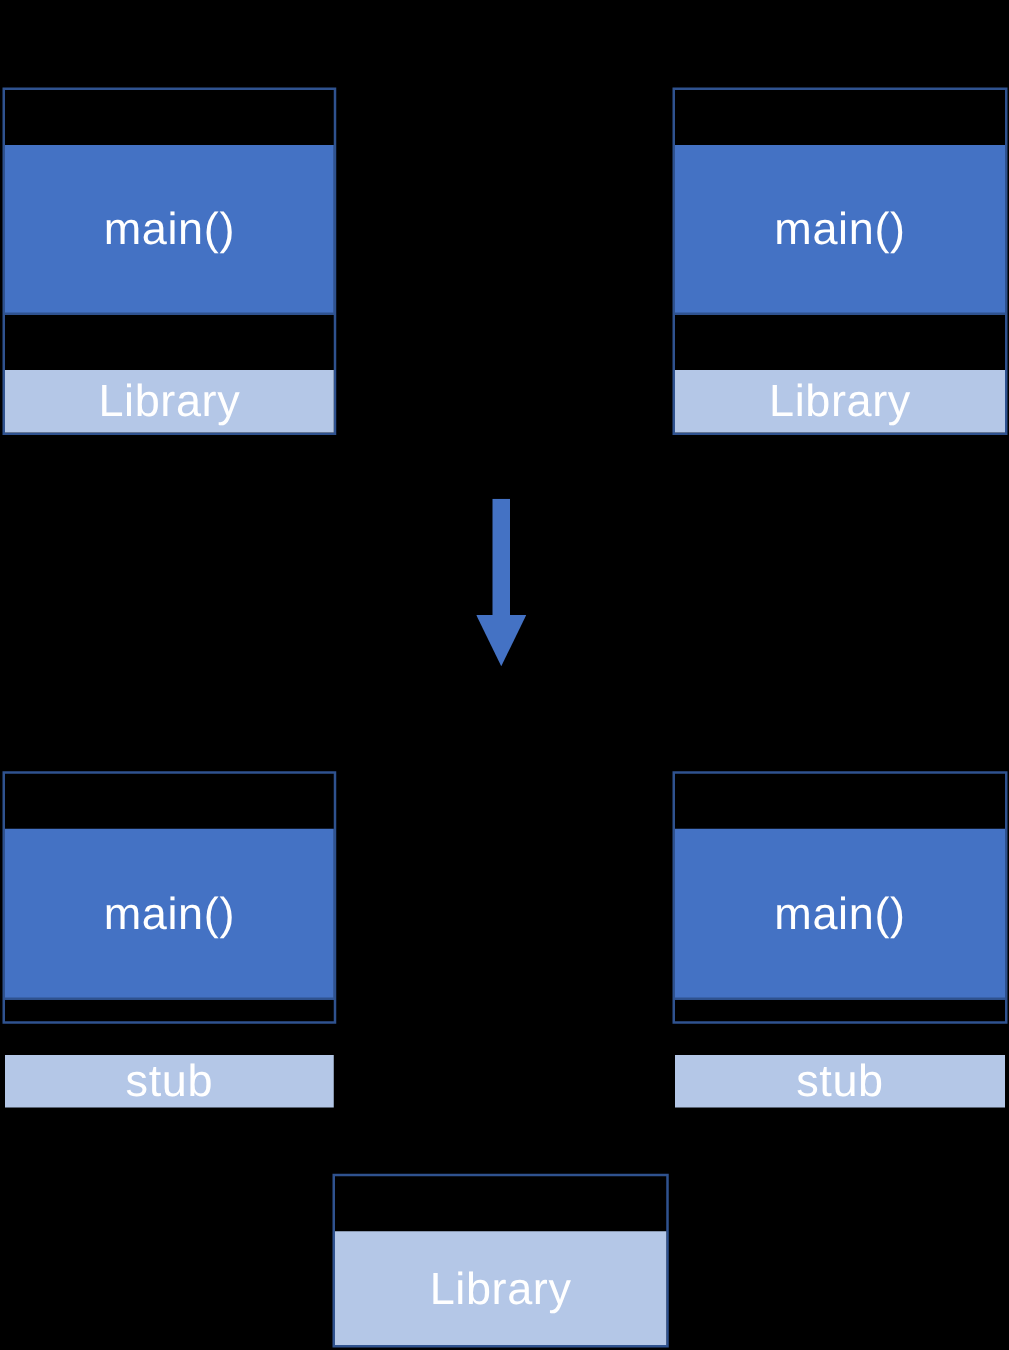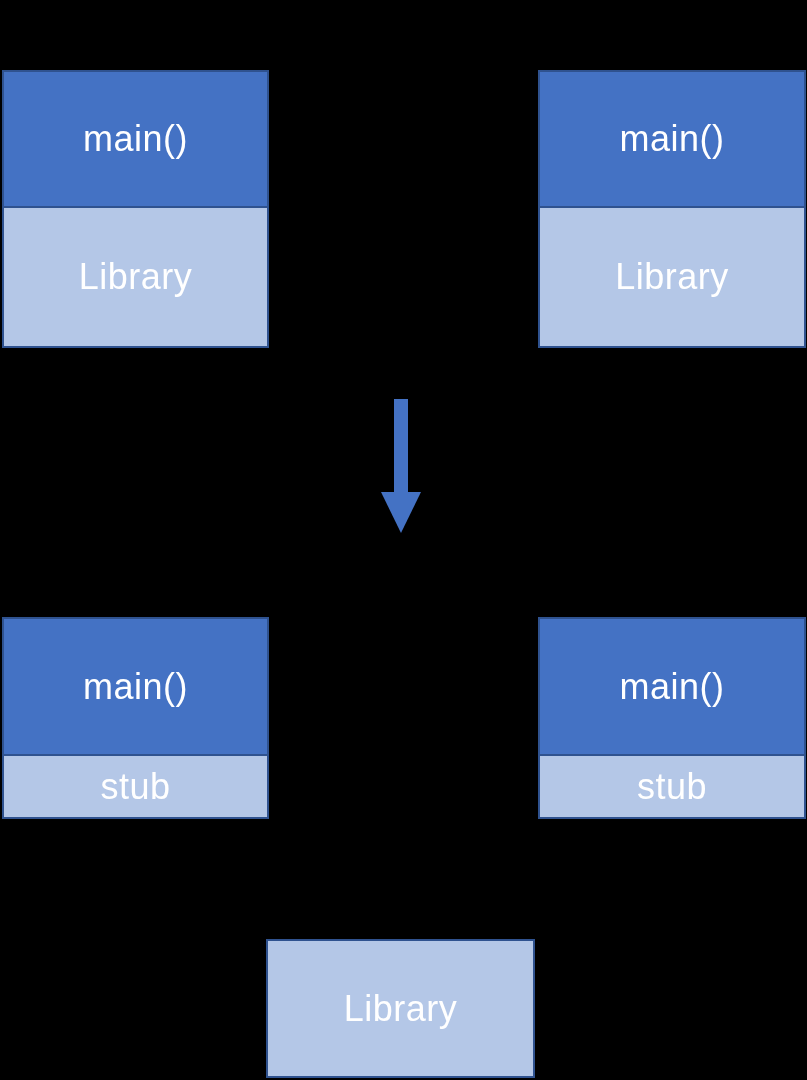--- a/index.html
+++ b/index.html
@@ -22,20 +22,21 @@
     border: 2px solid var(--border, #2F528F);
     display: flex;
     flex-direction: column;
   }
   .section {
     display: flex;
     align-items: center;
     justify-content: center;
     font-size: 36px;
     letter-spacing: 0.5px;
+    margin-top: 44px;
   }
   .section.dark {
     background: var(--dark-blue, #4472C4);
     border-bottom: 2px solid var(--border, #2F528F);
   }
   .section.light {
     background: var(--light-blue, #B4C7E7);
     flex: 1;
   }
   .box.program-before { top: 70px; width: 267px; height: 278px; }

